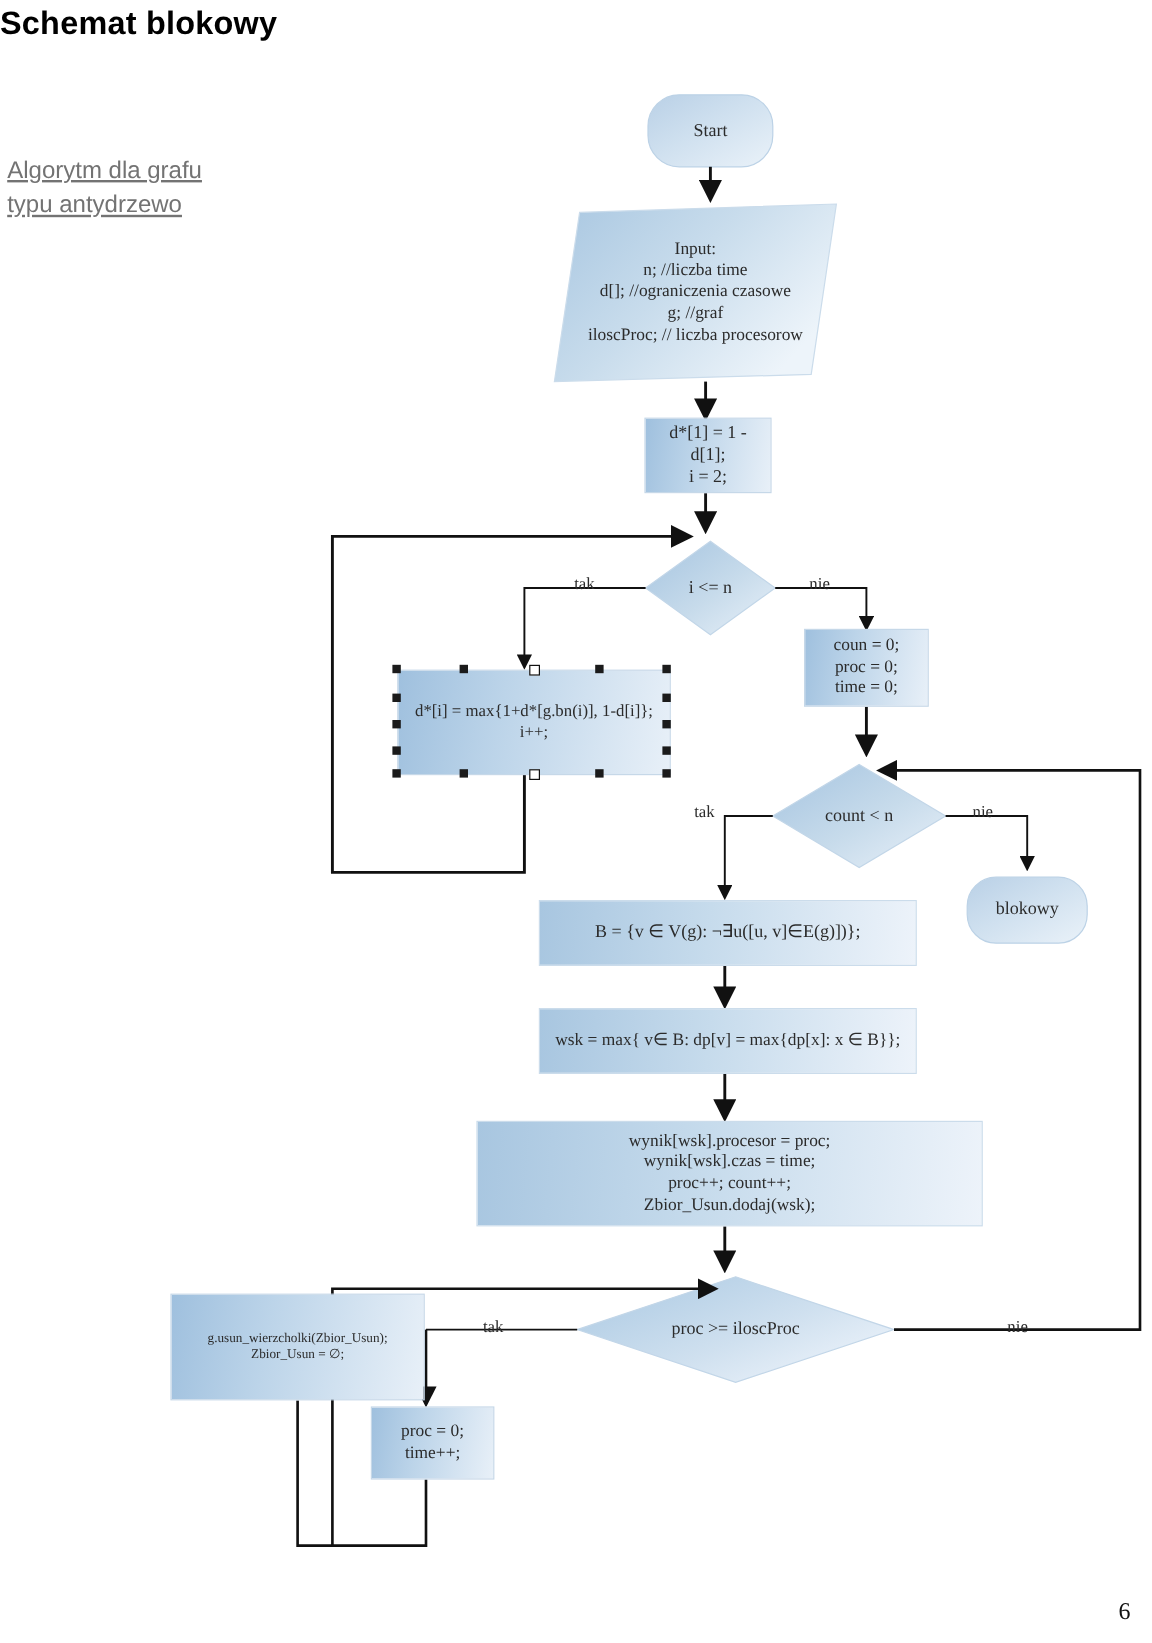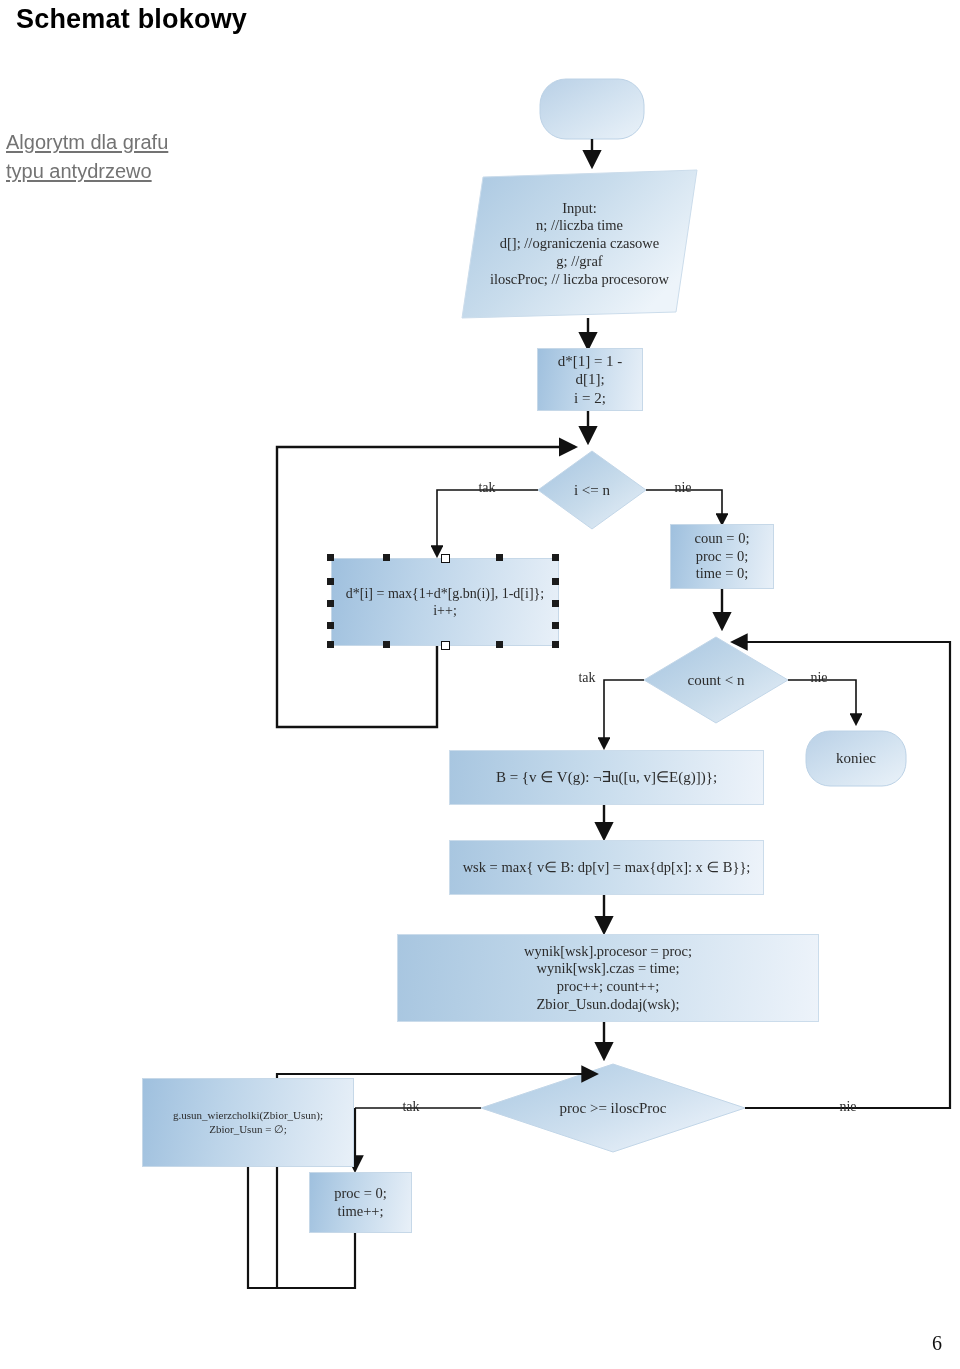--- a/index.html
+++ b/index.html
@@ -1,20 +1,20 @@
 <!DOCTYPE html>
 <html><head>
 <meta charset="utf-8">
 <style>
   html,body{margin:0;padding:0;background:#ffffff;}
   body{width:960px;height:1369px;position:relative;overflow:hidden;
        font-family:"Liberation Sans",sans-serif;color:#000;}
 
   
-  .h-title{position:absolute;left:16px;top:4px;font-size:27px;font-weight:bold;
+  .h-title{position:absolute;left:0;top:4px;font-size:27px;font-weight:bold;
            letter-spacing:.2px;color:#000;}
   .h-sub{position:absolute;left:6px;top:128px;width:260px;font-size:20px;
          line-height:29px;color:#737373;}
   .h-sub span{text-decoration:underline;text-underline-offset:2px;}
   .page-num{position:absolute;right:18px;bottom:14px;font-size:20px;
             font-family:"Liberation Serif",serif;color:#111;}
 
   
   #chart{position:absolute;left:0;top:0;width:960px;height:1369px;}
   #chart svg{position:absolute;left:0;top:0;width:960px;height:1369px;
@@ -115,20 +115,23 @@
       <path d="M355 1108 L355 1170" stroke-width="2.2" marker-end="url(#ah)"></path>
 
       <path d="M745 1108 L950 1108 L950 642 L733 642" stroke-width="2.2" marker-end="url(#ah)"></path>
 
       <path d="M248 1167 L248 1288 L277 1288" stroke-width="2.2"></path>
 
       <path d="M355 1233 L355 1288 L277 1288 L277 1074 L596 1074" stroke-width="2.2" marker-end="url(#ah)"></path>
     </g>
   </svg>
 
+  <div class="node" style="left:540px;top:79px;width:104px;height:60px;font-size:15px;">
+    <span class="txt">Start</span>
+  </div>
 
   <div class="node" style="left:462px;top:170px;width:235px;height:148px;font-size:14.5px;">
     <span class="txt">Input:
 n; //liczba time
 d[]; //ograniczenia czasowe
 g; //graf
 iloscProc; // liczba procesorow</span>
   </div>
 
   <div class="node fill-box" style="left:537px;top:348px;width:106px;height:63px;font-size:15px;">
@@ -165,21 +168,21 @@
     <span class="txt">coun = 0;
 proc = 0;
 time = 0;</span>
   </div>
 
   <div class="node" style="left:644px;top:637px;width:144px;height:86px;font-size:15px;">
     <span class="txt">count &lt; n</span>
   </div>
 
   <div class="node" style="left:806px;top:731px;width:100px;height:55px;font-size:15px;">
-    <span class="txt">koniec</span>
+    <span class="txt">blokowy</span>
   </div>
 
   <div class="node fill-wide" style="left:449px;top:750px;width:315px;height:55px;font-size:15px;">
     <span class="txt">B = {v ∈ V(g):  ¬∃u([u, v]∈E(g)])};</span>
   </div>
 
   <div class="node fill-wide" style="left:449px;top:840px;width:315px;height:55px;font-size:14.5px;">
     <span class="txt">wsk = max{ v∈ B: dp[v] = max{dp[x]: x ∈ B}};</span>
   </div>
 

